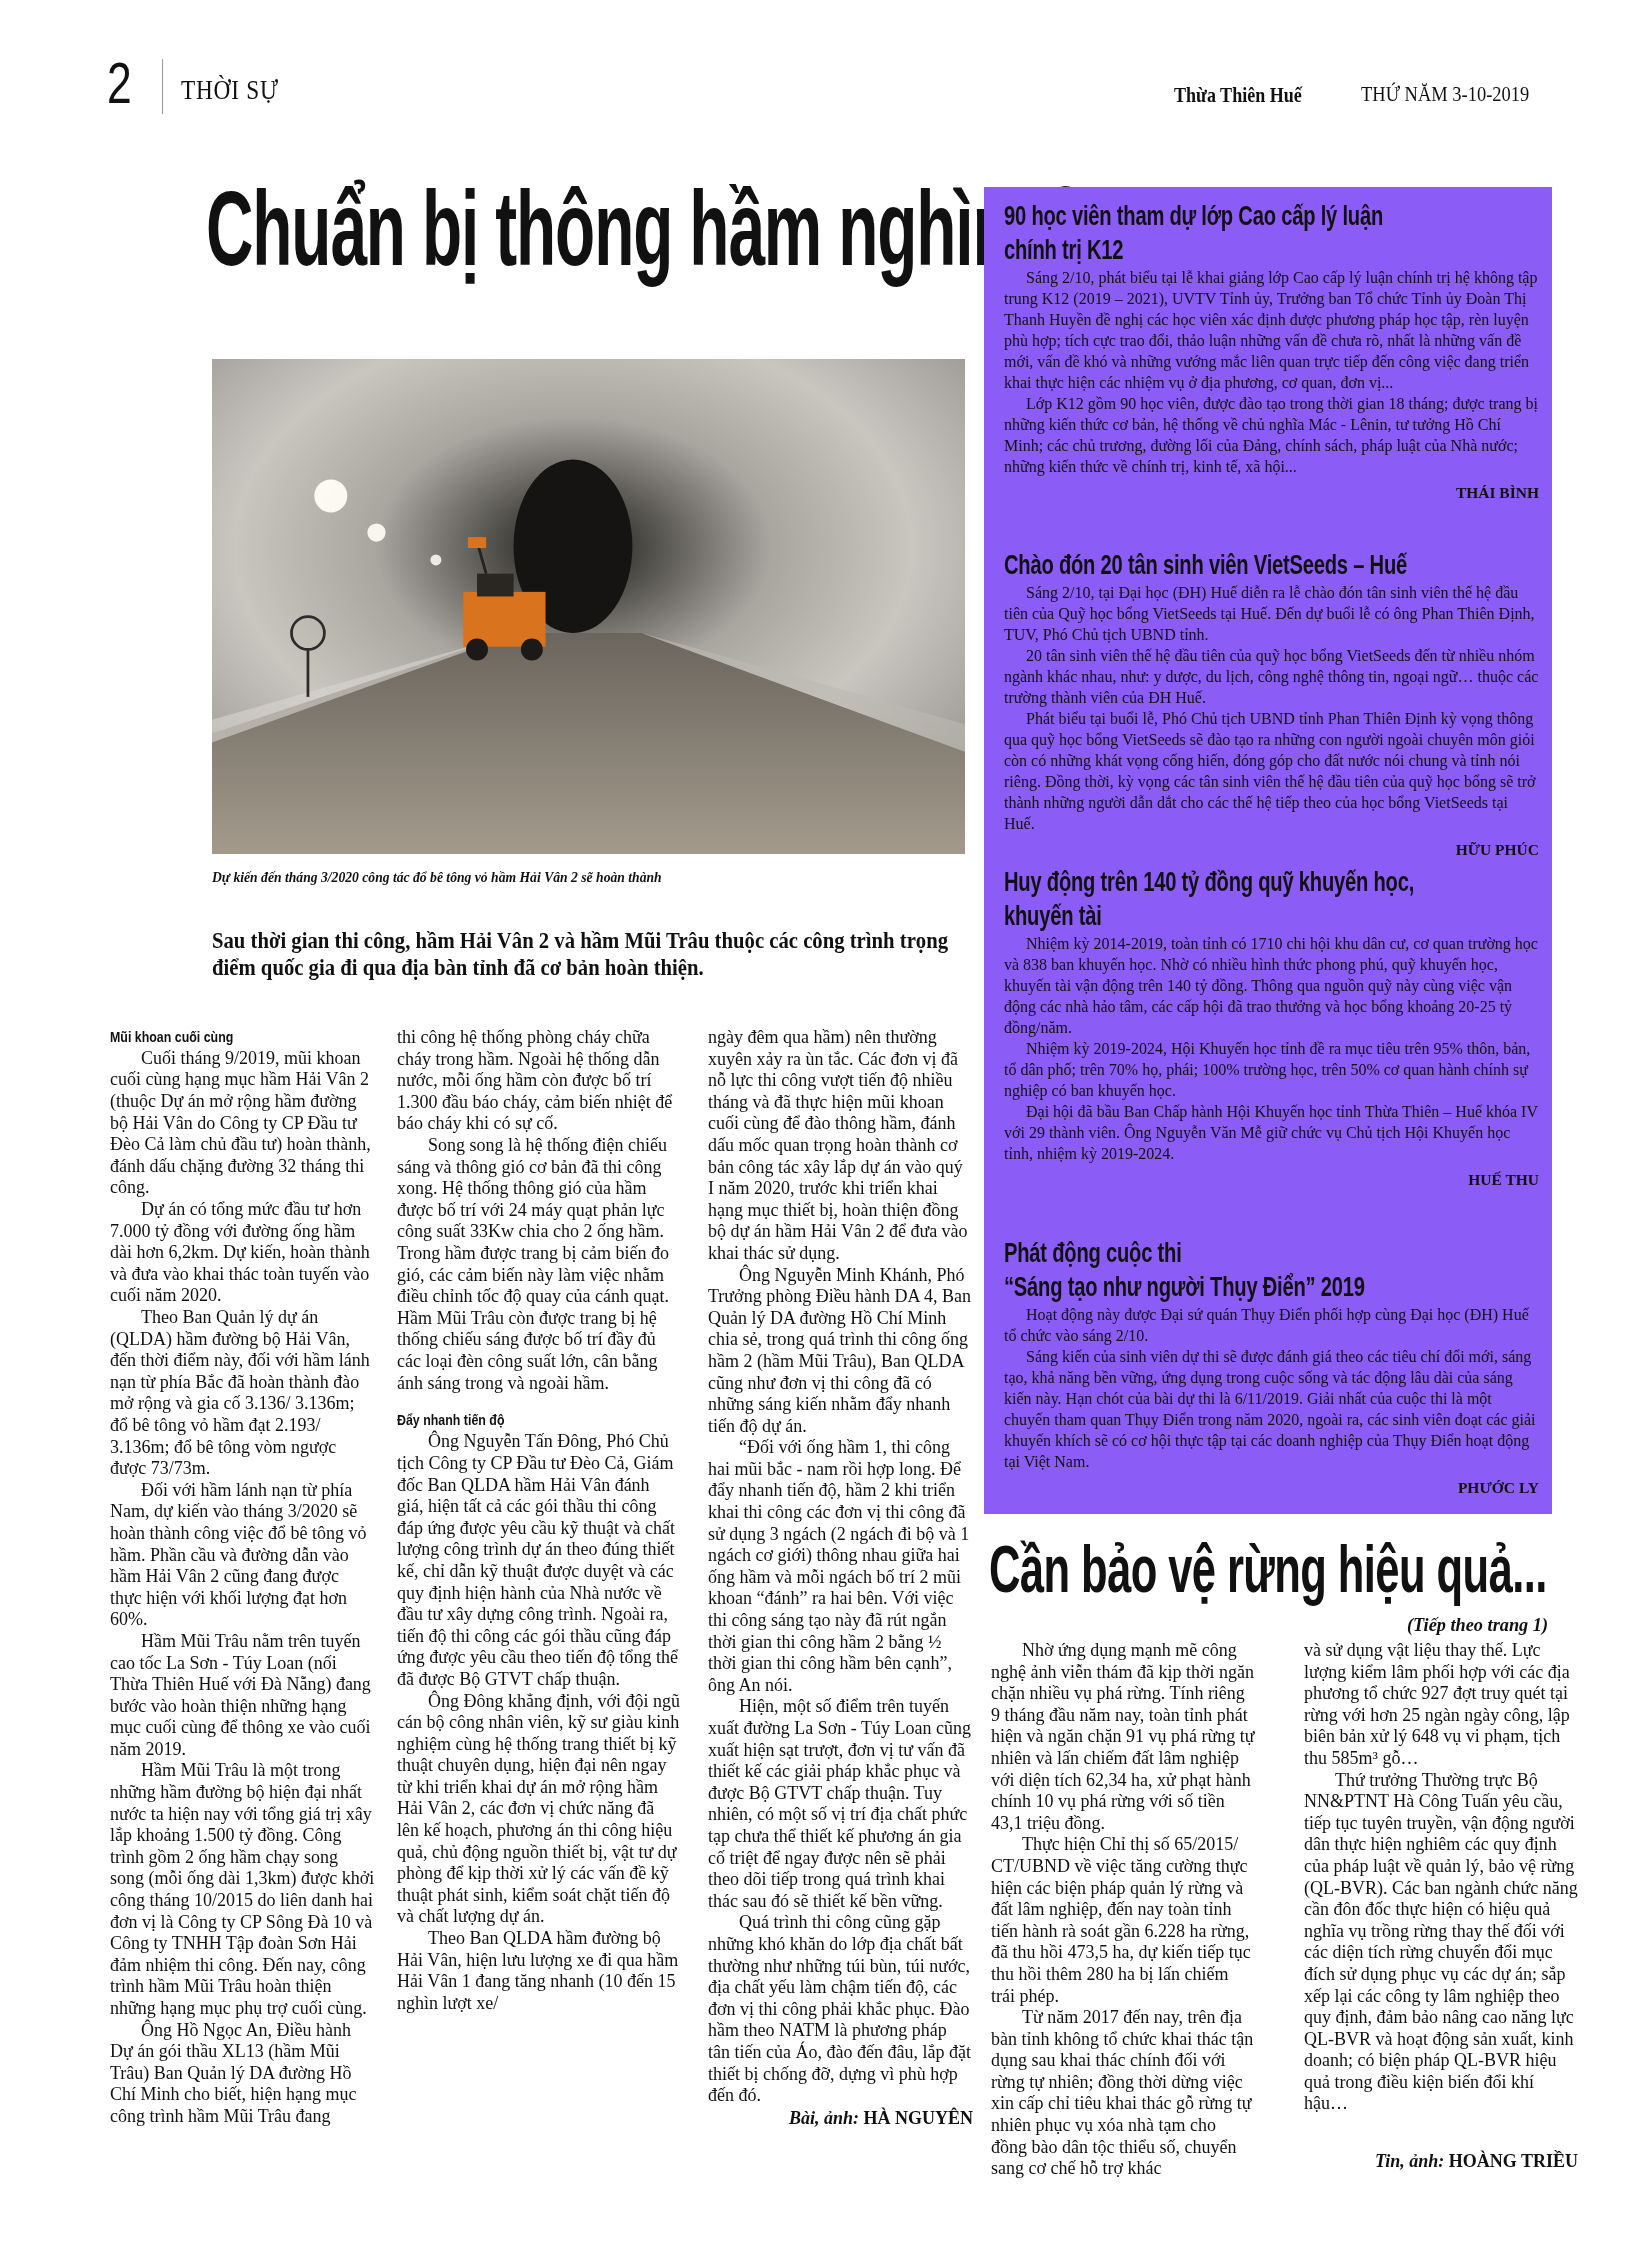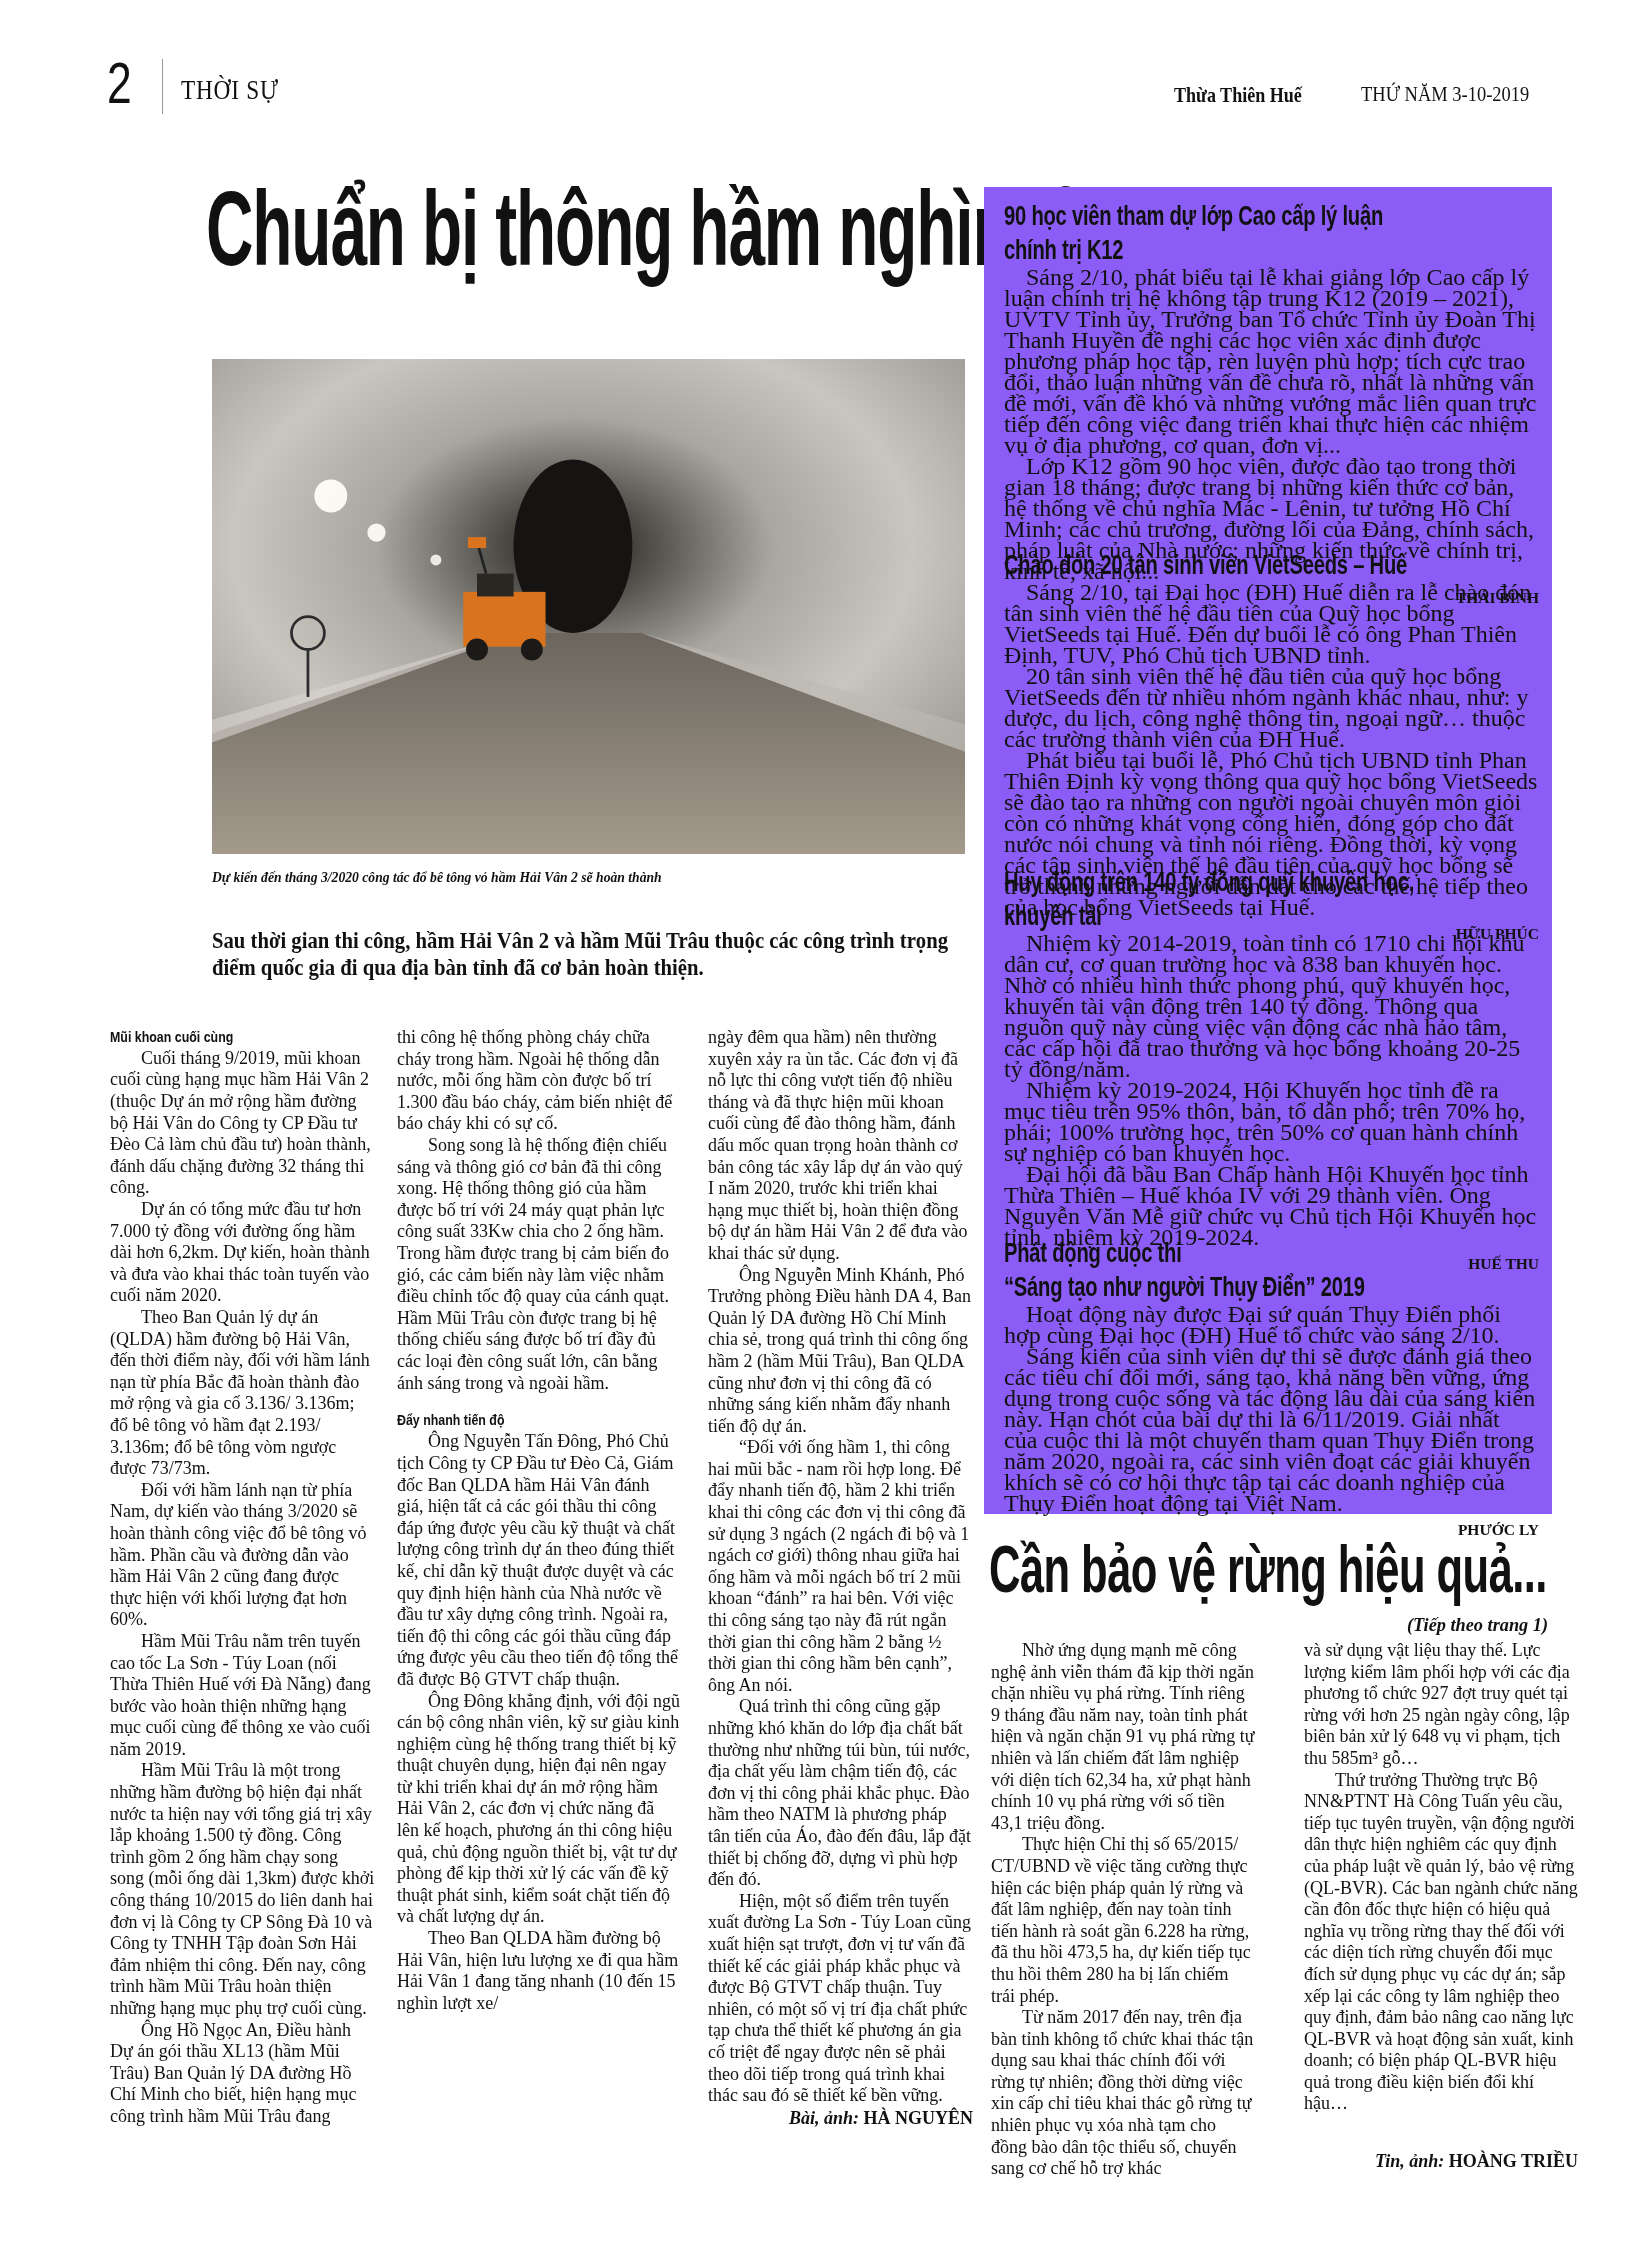--- a/index.html
+++ b/index.html
@@ -34,21 +34,21 @@
   .col-2 { left: 397px; top: 1027px; width: 283px; }
   .col-3 { left: 708px; top: 1027px; width: 265px; }
   .byline { text-align: right; text-indent: 0 !important; margin-top: 1.8px; }
   .byline .by-label { font-style: italic; font-weight: bold; }
   .byline .by-name { font-weight: bold; }
 
   
   .news-box { position: absolute; left: 984px; top: 187px; width: 568px; height: 1327px; background: #e4e4e4; }
   .news-item { position: absolute; left: 20px; width: 535px; }
   .news-title { font-family: "Liberation Sans", sans-serif; font-weight: bold; font-size: 28px; line-height: 34px; transform: scaleX(0.72); transform-origin: left; white-space: nowrap; letter-spacing: -0.3px; }
-  .news-body { font-size: 24px; line-height: 21px; }
+  .news-body { font-size: 16px; line-height: 21px; }
   .news-body p { text-indent: 22px; }
   .news-author { text-align: right; font-weight: bold; font-size: 15.5px; margin-top: 7.3px; }
   .ni-1 { top: 12px; }
   .ni-2 { top: 361px; }
   .ni-3 { top: 678px; }
   .ni-4 { top: 1049px; }
 
   
   .forest-headline { position: absolute; left: 989px; top: 1528px; font-family: "Liberation Sans", sans-serif; font-weight: bold; font-size: 66px; line-height: 82px; transform: scaleX(0.66); transform-origin: left; white-space: nowrap; letter-spacing: -0.9px; }
   .continued { position: absolute; right: 99px; top: 1615px; font-style: italic; font-weight: bold; font-size: 18.3px; }
@@ -126,22 +126,22 @@
   <div class="subhead spaced">Đẩy nhanh tiến độ</div>
   <p>Ông Nguyễn Tấn Đông, Phó Chủ tịch Công ty CP Đầu tư Đèo Cả, Giám đốc Ban QLDA hầm Hải Vân đánh giá, hiện tất cả các gói thầu thi công đáp ứng được yêu cầu kỹ thuật và chất lượng công trình dự án theo đúng thiết kế, chỉ dẫn kỹ thuật được duyệt và các quy định hiện hành của Nhà nước về đầu tư xây dựng công trình. Ngoài ra, tiến độ thi công các gói thầu cũng đáp ứng được yêu cầu theo tiến độ tổng thể đã được Bộ GTVT chấp thuận.</p>
   <p>Ông Đông khẳng định, với đội ngũ cán bộ công nhân viên, kỹ sư giàu kinh nghiệm cùng hệ thống trang thiết bị kỹ thuật chuyên dụng, hiện đại nên ngay từ khi triển khai dự án mở rộng hầm Hải Vân 2, các đơn vị chức năng đã lên kế hoạch, phương án thi công hiệu quả, chủ động nguồn thiết bị, vật tư dự phòng để kịp thời xử lý các vấn đề kỹ thuật phát sinh, kiểm soát chặt tiến độ và chất lượng dự án.</p>
   <p>Theo Ban QLDA hầm đường bộ Hải Vân, hiện lưu lượng xe đi qua hầm Hải Vân 1 đang tăng nhanh (10 đến 15 nghìn lượt xe/</p>
 </div>
 
 <div class="col col-3">
   <p style="text-indent:0">ngày đêm qua hầm) nên thường xuyên xảy ra ùn tắc. Các đơn vị đã nỗ lực thi công vượt tiến độ nhiều tháng và đã thực hiện mũi khoan cuối cùng để đào thông hầm, đánh dấu mốc quan trọng hoàn thành cơ bản công tác xây lắp dự án vào quý I năm 2020, trước khi triển khai hạng mục thiết bị, hoàn thiện đồng bộ dự án hầm Hải Vân 2 để đưa vào khai thác sử dụng.</p>
   <p>Ông Nguyễn Minh Khánh, Phó Trưởng phòng Điều hành DA 4, Ban Quản lý DA đường Hồ Chí Minh chia sẻ, trong quá trình thi công ống hầm 2 (hầm Mũi Trâu), Ban QLDA cũng như đơn vị thi công đã có những sáng kiến nhằm đẩy nhanh tiến độ dự án.</p>
   <p>“Đối với ống hầm 1, thi công hai mũi bắc - nam rồi hợp long. Để đẩy nhanh tiến độ, hầm 2 khi triển khai thi công các đơn vị thi công đã sử dụng 3 ngách (2 ngách đi bộ và 1 ngách cơ giới) thông nhau giữa hai ống hầm và mỗi ngách bố trí 2 mũi khoan “đánh” ra hai bên. Với việc thi công sáng tạo này đã rút ngắn thời gian thi công hầm 2 bằng ½ thời gian thi công hầm bên cạnh”, ông An nói.</p>
+  <p>Hiện, một số điểm trên tuyến xuất đường La Sơn - Túy Loan cũng xuất hiện sạt trượt, đơn vị tư vấn đã thiết kế các giải pháp khắc phục và được Bộ GTVT chấp thuận. Tuy nhiên, có một số vị trí địa chất phức tạp chưa thể thiết kế phương án gia cố triệt để ngay được nên sẽ phải theo dõi tiếp trong quá trình khai thác sau đó sẽ thiết kế bền vững.</p>
   <p>Quá trình thi công cũng gặp những khó khăn do lớp địa chất bất thường như những túi bùn, túi nước, địa chất yếu làm chậm tiến độ, các đơn vị thi công phải khắc phục. Đào hầm theo NATM là phương pháp tân tiến của Áo, đào đến đâu, lắp đặt thiết bị chống đỡ, dựng vì phù hợp đến đó.</p>
-  <p>Hiện, một số điểm trên tuyến xuất đường La Sơn - Túy Loan cũng xuất hiện sạt trượt, đơn vị tư vấn đã thiết kế các giải pháp khắc phục và được Bộ GTVT chấp thuận. Tuy nhiên, có một số vị trí địa chất phức tạp chưa thể thiết kế phương án gia cố triệt để ngay được nên sẽ phải theo dõi tiếp trong quá trình khai thác sau đó sẽ thiết kế bền vững.</p>
   <p class="byline">
     <span class="by-label">Bài, ảnh:</span>
     <span class="by-name">HÀ NGUYÊN</span>
   </p>
 </div>
 
 <aside class="news-box" style="background: #8b5cf6;">
   <div class="news-item ni-1">
     <div class="news-title">
       <div>90 học viên tham dự lớp Cao cấp lý luận</div>

